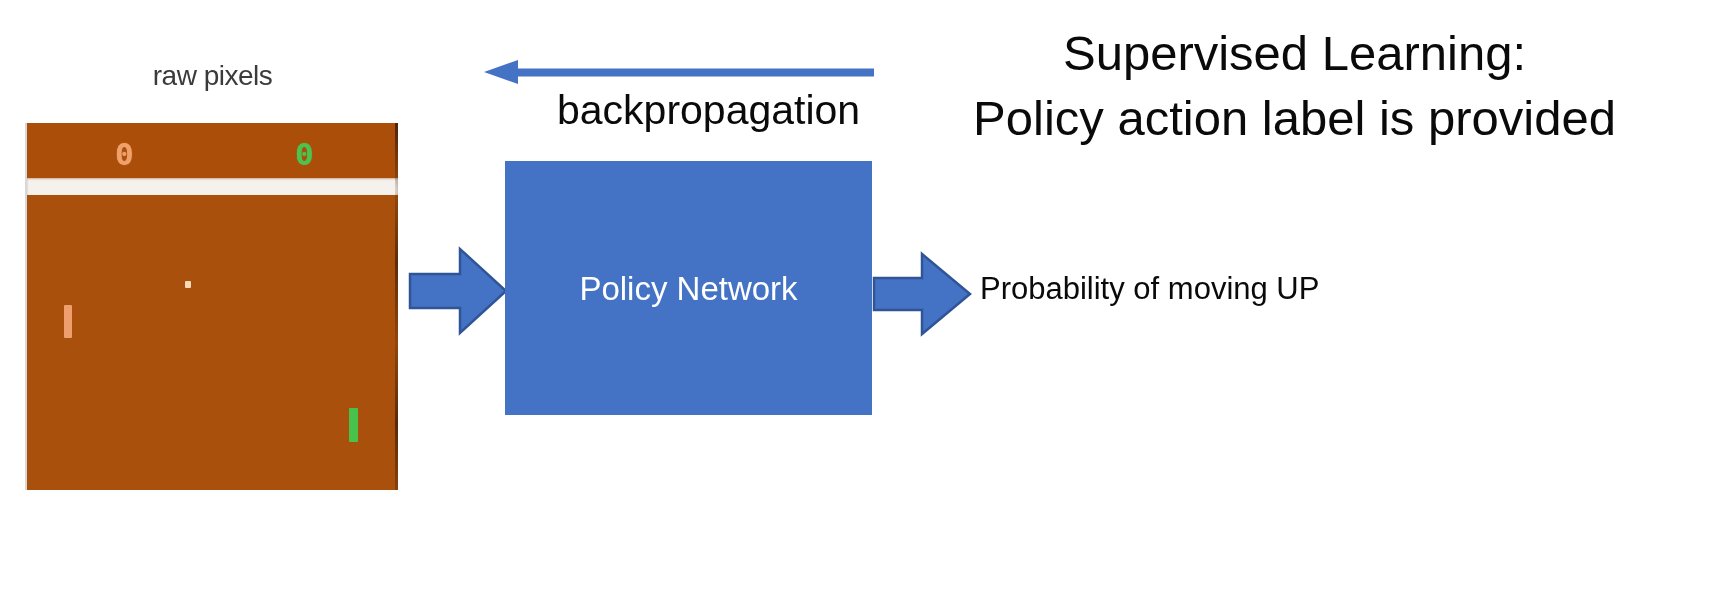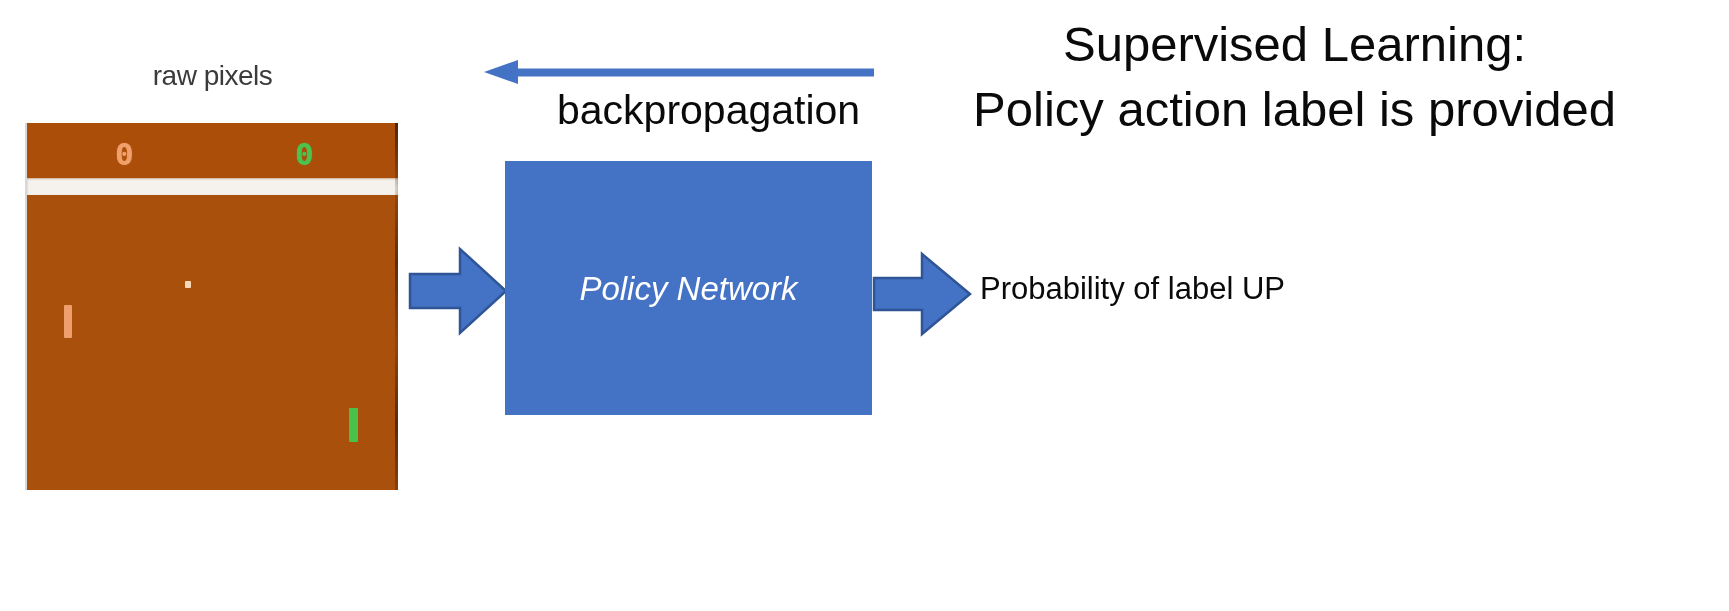--- a/index.html
+++ b/index.html
@@ -149,21 +149,21 @@
     color: #0a0a0a;
     line-height: 1.1;
     white-space: nowrap;
     margin-left: 45px;
   }
 
   
   #supervised-caption {
     position: absolute;
     left: 860px;
-    top: 12px;
+    top: 21px;
     width: 869px;
     text-align: center;
     font-size: 49px;
     color: #0a0a0a;
     line-height: 1.32;
     white-space: nowrap;
   }
   #supervised-caption .cap-line {
     display: block;
   }
@@ -178,21 +178,20 @@
     background: #4472c4;
     display: flex;
     align-items: center;
     justify-content: center;
   }
   #policy-network-label {
     color: #ffffff;
     font-size: 33px;
     line-height: 1;
     white-space: nowrap;
-    font-style: italic;
   }
 
   
   #input-arrow {
     position: absolute;
     left: 408px;
     top: 244px;
     width: 100px;
     height: 94px;
   }
@@ -257,15 +256,15 @@
   <div id="policy-network-box">
     <span id="policy-network-label">Policy Network</span>
   </div>
 
   <div id="output-arrow">
     <svg width="100" height="88" viewBox="0 0 100 88" xmlns="http://www.w3.org/2000/svg">
       <polygon points="2,28 50,28 50,4 98,44 50,84 50,60 2,60" fill="#4472c4" stroke="#2f5597" stroke-width="2.5" stroke-linejoin="miter"></polygon>
     </svg>
   </div>
 
-  <div id="output-label">Probability of label UP</div>
+  <div id="output-label">Probability of moving UP</div>
 
 </div>
 
 </body></html>

